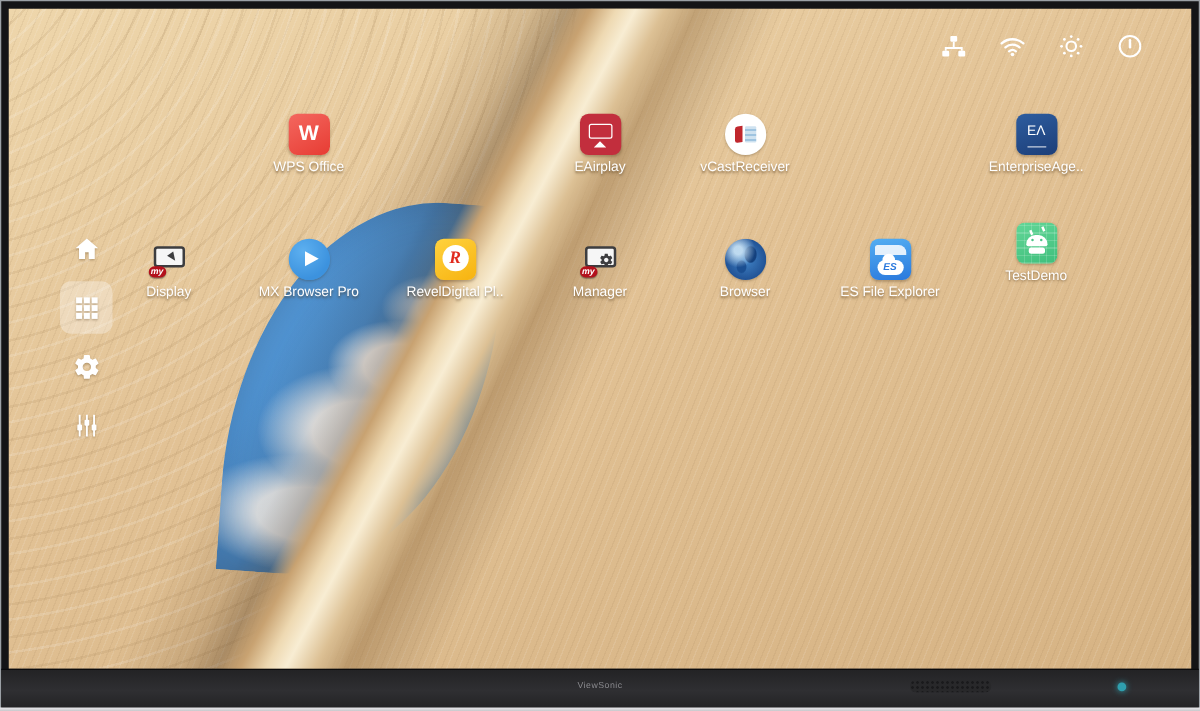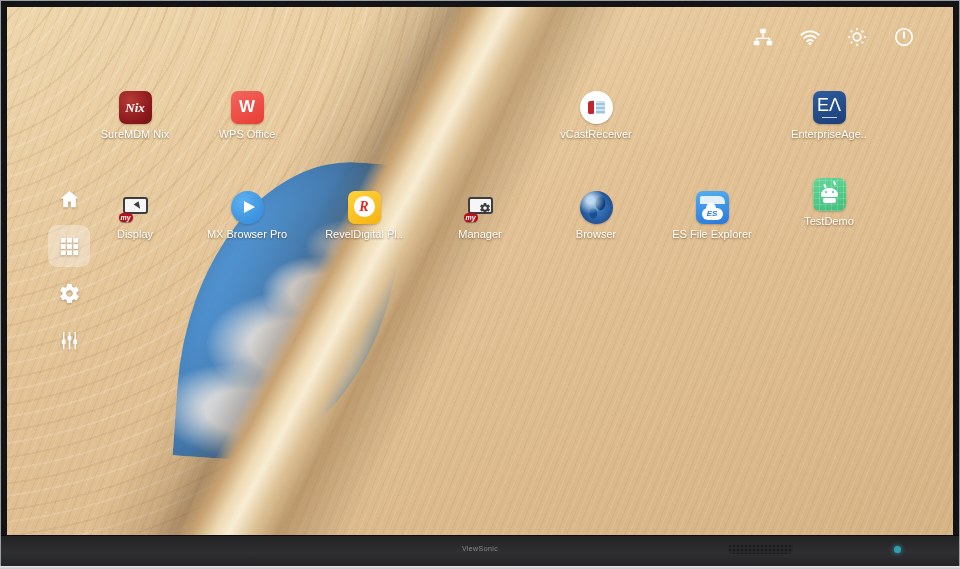--- a/index.html
+++ b/index.html
@@ -81,21 +81,21 @@
   .ic-vcast { background:#fff; border-radius:50%; }
   .vc-red  { position:absolute; left:8px; top:10px; width:6px; height:13px; background:#c0272d;
              border-radius:2px 0 0 2px; transform:skewY(-6deg); }
   .vc-blue { position:absolute; left:16px; top:10px; width:9px; height:13px; border-radius:1px;
              background:repeating-linear-gradient(#cfe2f0 0 2px,#9fc4e0 2px 4px); }
 
   .ic-vsweeper { background:#060606; }
   .ic-vsweeper svg { position:absolute; inset:0; }
 
   .ic-ea { background:linear-gradient(160deg,#2e5d9f,#1c3e78); }
-  .ic-ea .glyph { font-size:18px; color:#fff; line-height:29px; display:block; }
+  .ic-ea .glyph { font-size:11px; color:#fff; line-height:29px; display:block; }
   .ic-ea::after { content:""; position:absolute; bottom:6px; left:9px; right:9px; height:1px;
                   background:rgba(255,255,255,.75); }
 
   .ic-plain { background:transparent; box-shadow:none; }
   .scr { position:absolute; left:4px; top:6px; width:25px; height:17px; background:#f6f6f6;
          border:2px solid #3d3d3f; border-radius:3px; }
   .scr-cursor { position:absolute; right:4px; top:3px; width:0; height:0;
       border:3px solid transparent; border-top:7px solid #3d3d3f; transform:rotate(-35deg); }
   .badge { position:absolute; left:0; bottom:2px; background:#b3111c; color:#fff; font-size:7px;
       font-style:italic; font-weight:bold; padding:0 2px; border-radius:5px; line-height:9px;
@@ -229,31 +229,32 @@
       <div class="side-item">
         <svg viewBox="0 0 24 24" fill="#fff">
           <path d="M6 3v18M12 3v18M18 3v18" stroke="#fff" stroke-width="1.6"></path>
           <rect x="4" y="11" width="4" height="5" rx="1"></rect>
           <rect x="10" y="7" width="4" height="5" rx="1"></rect>
           <rect x="16" y="11" width="4" height="5" rx="1"></rect>
         </svg>
       </div>
     </div>
 
-    <div class="cell" style="left:73px;top:84px">
-      <div class="appicon ic-suremdm">
-        <span class="glyph">Nix</span>
-      </div>
-      <div class="applabel">SureMDM Nix</div>
-    </div>
     <div class="cell" style="left:185px;top:84px">
       <div class="appicon ic-wps">
         <span class="glyph">W</span>
       </div>
       <div class="applabel">WPS Office</div>
+    </div>
+    <div class="cell" style="left:418px;top:84px">
+      <div class="appicon ic-eairplay">
+        <span class="eap-screen"></span>
+        <span class="eap-tri"></span>
+      </div>
+      <div class="applabel">EAirplay</div>
     </div>
     <div class="cell" style="left:534px;top:84px">
       <div class="appicon ic-vcast">
         <span class="vc-red"></span>
         <span class="vc-blue"></span>
       </div>
       <div class="applabel">vCastReceiver</div>
     </div>
     <div class="cell" style="left:767px;top:84px">
       <div class="appicon ic-ea">

